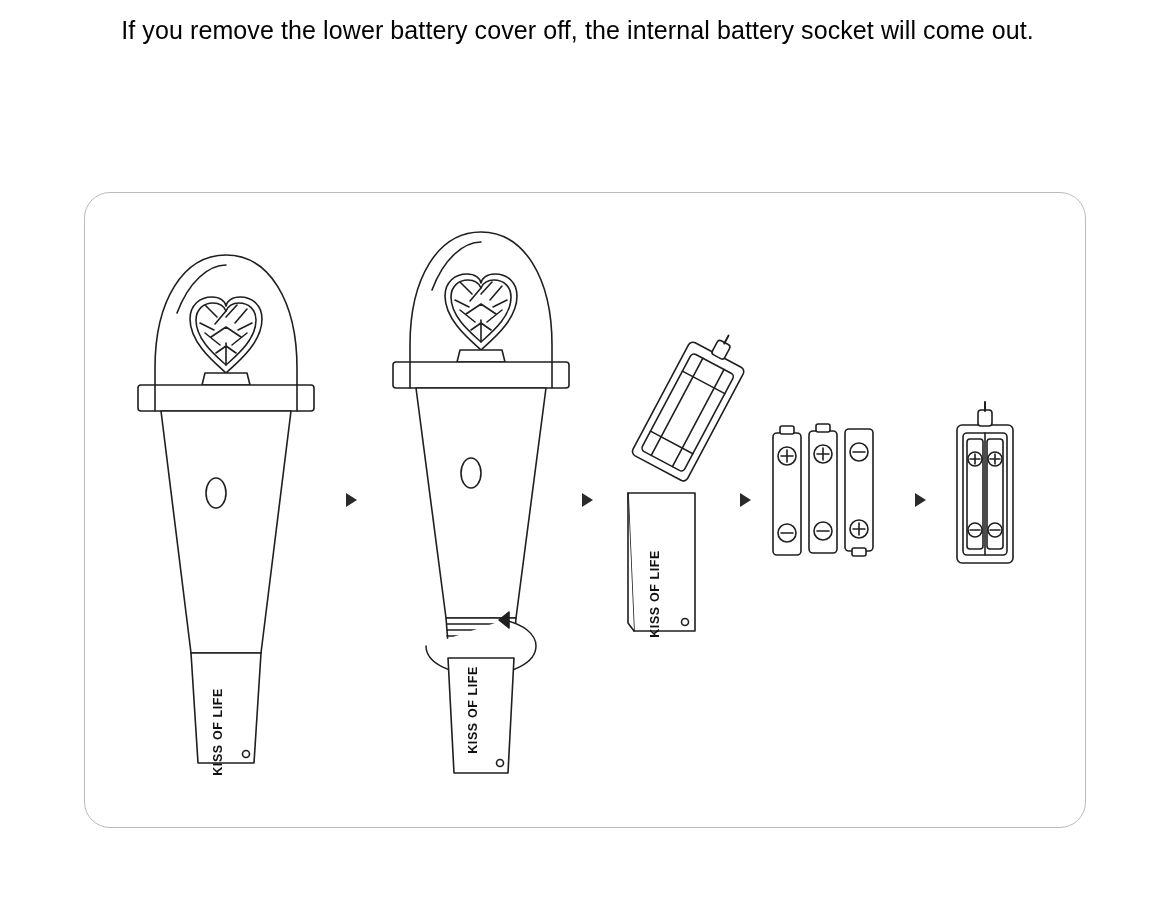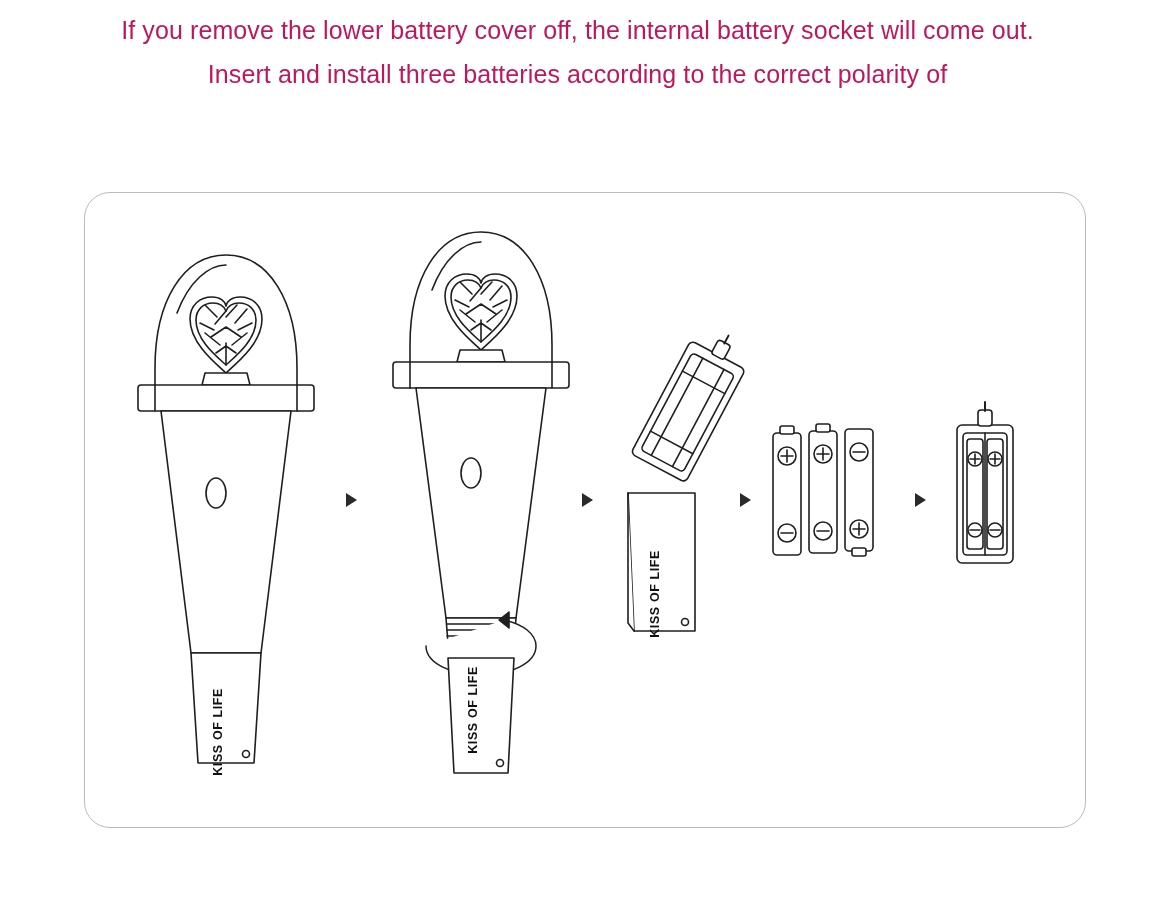--- a/index.html
+++ b/index.html
@@ -18,21 +18,21 @@
     overflow: hidden;
     background: #ffffff;
   }
   
   .instructions {
     position: absolute;
     top: 8px;
     left: 0;
     width: 1155px;
     text-align: center;
-    color: #be185d;
+    color: #000000;
     font-size: 25px;
     line-height: 44px;
     letter-spacing: 0.1px;
     font-family: "Liberation Sans", sans-serif;
   }
   .instructions .line { display: block; white-space: nowrap; }
 
   
   .diagram-frame {
     position: absolute;
@@ -84,21 +84,20 @@
   .brand-2 { left: 381px; top: 473px; }
   .brand-3 { left: 563px; top: 357px; }
 </style>
 </head>
 <body>
 
 <div id="page">
 
   <div class="instructions">
     <span class="line">If you remove the lower battery cover off, the internal battery socket will come out.</span>
-    <span class="line">Insert and install three batteries according to the correct polarity of</span>
   </div>
 
   <div class="diagram-frame">
     <div class="stage">
 
       <svg width="1002" height="636" viewBox="0 0 1002 636" fill="none" xmlns="http://www.w3.org/2000/svg">
         <g stroke="#1f1f1f" stroke-width="1.6" fill="#ffffff" stroke-linejoin="round" stroke-linecap="round">
 
           <g>
 

